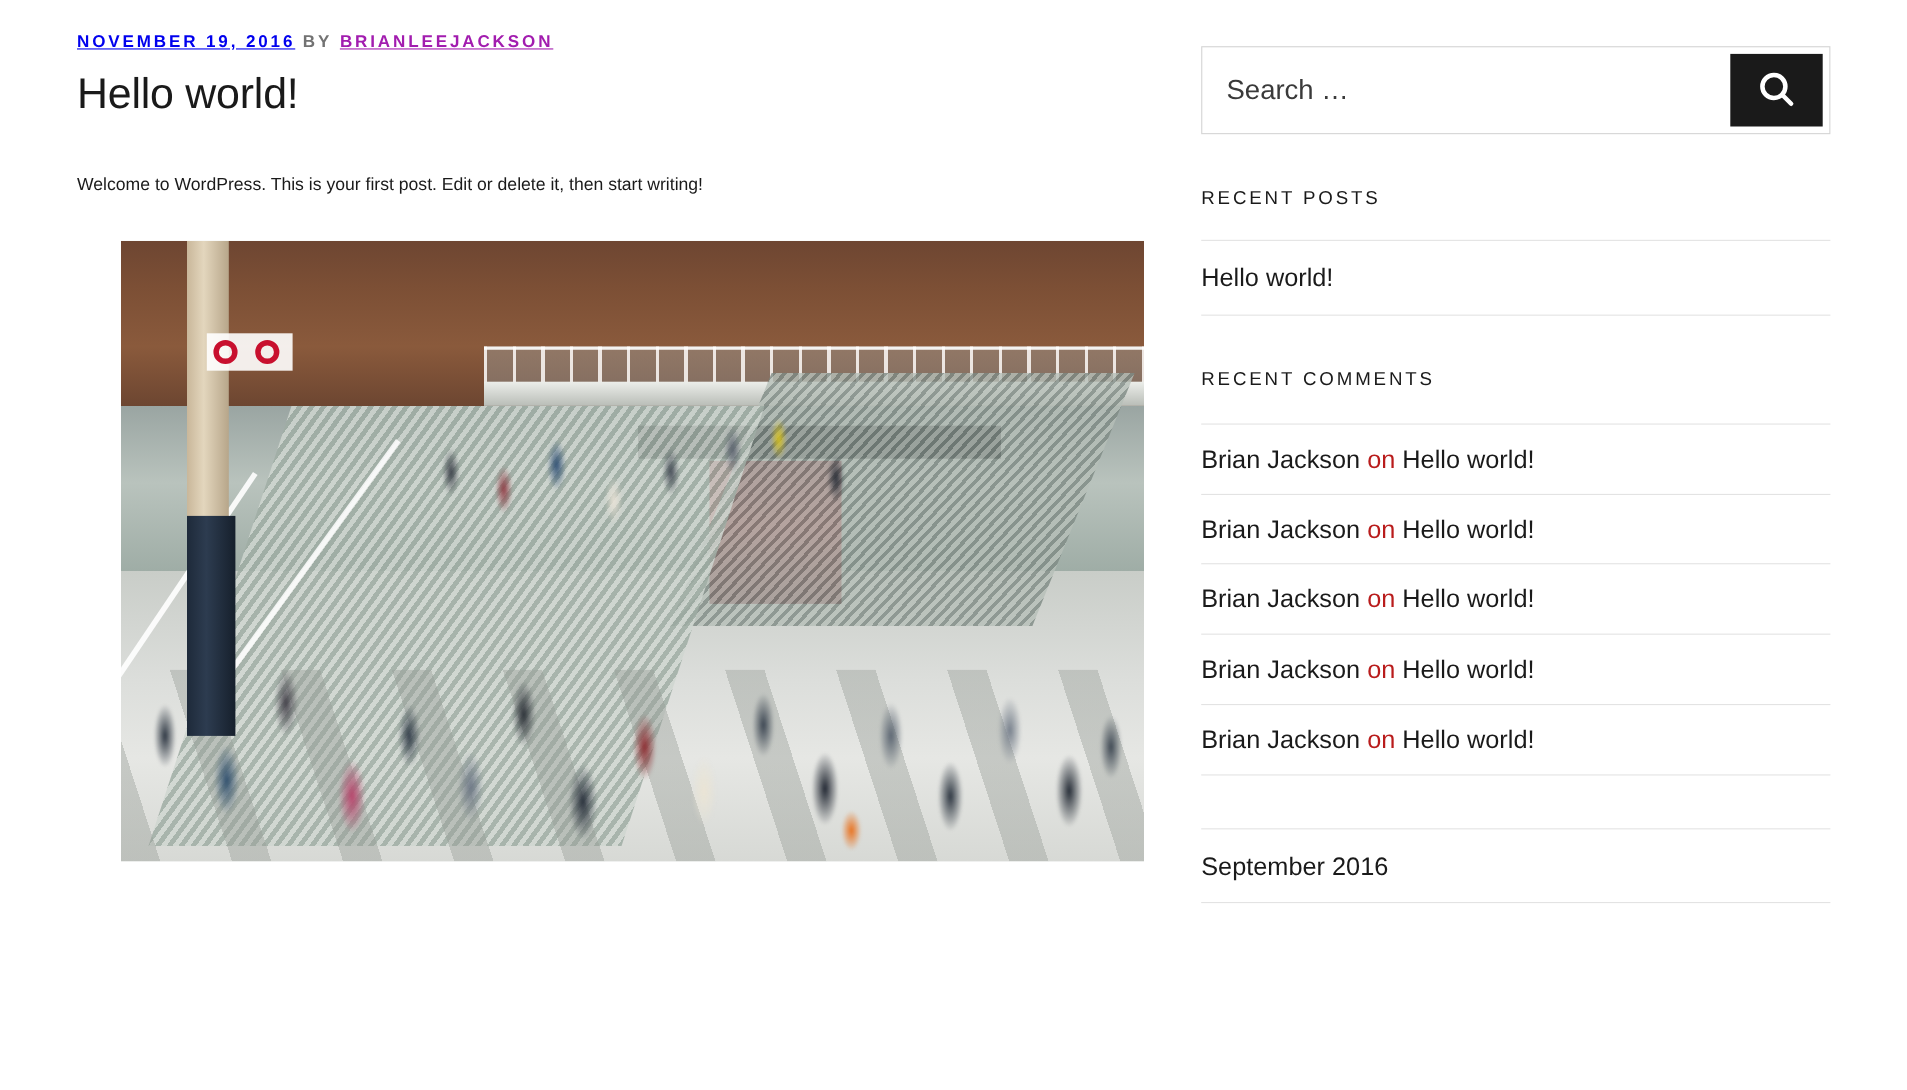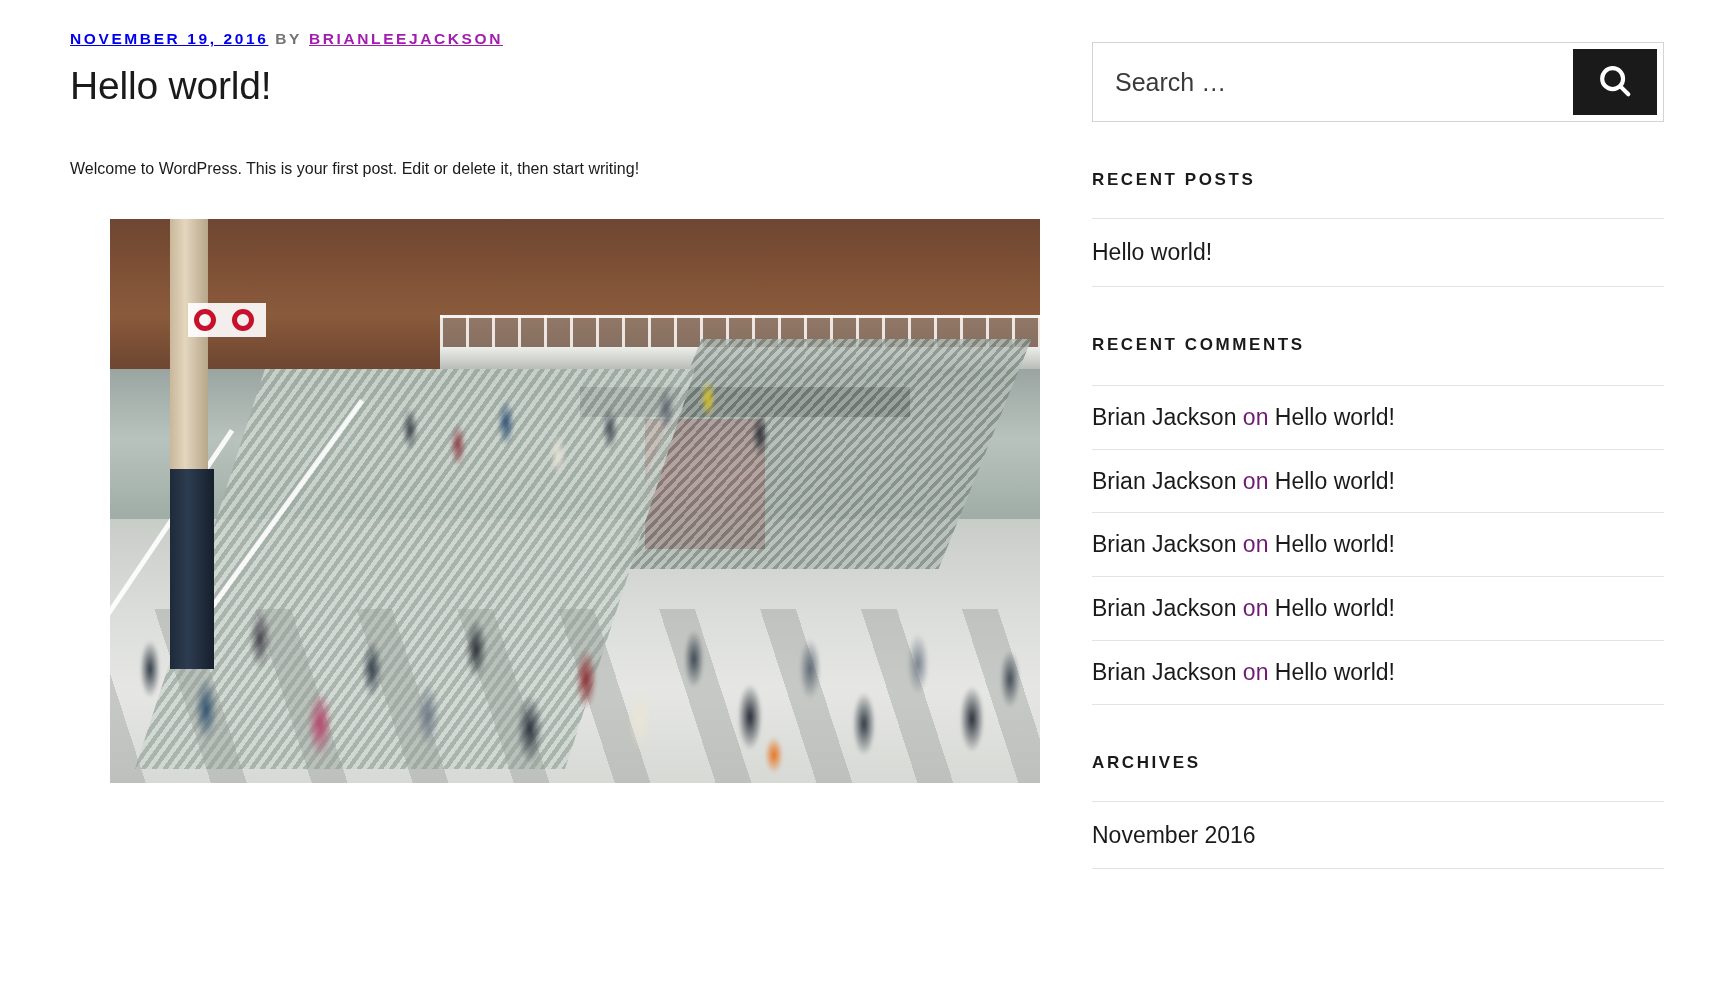--- a/index.html
+++ b/index.html
@@ -286,21 +286,21 @@
     display: flex;
     align-items: center;
     justify-content: center;
     padding: 0;
   }
 
   .widget { margin-top: 48px; }
   .widget-title {
     margin: 0;
     font-size: 17px;
-    font-weight: bold;
+    font-weight: normal;
     letter-spacing: 2.6px;
     text-transform: uppercase;
     color: #1a1a1a;
   }
   .widget-list {
     list-style: none;
     margin: 28px 0 0 0;
     padding: 0;
     border-top: 1px solid #e3e3e3;
   }
@@ -308,21 +308,21 @@
     border-bottom: 1px solid #e3e3e3;
     padding: 19px 0;
     font-size: 23px;
     line-height: 1.25;
     color: #1a1a1a;
   }
   .widget-list li a {
     color: #1a1a1a;
     text-decoration: none;
   }
-  .comment-item .sep { color: #701a75; text-align: right; }
+  .comment-item .sep { color: #b91c1c; text-align: right; }
   .widget-comments .widget-list { margin-top: 30px; }
   .widget-comments .widget-list li { padding: 17px 0; }
 </style>
 </head>
 <body>
 
 <div class="page">
 
   <main class="main-col">
 
@@ -403,23 +403,22 @@
         </li>
         <li class="comment-item">
           <a href="#">Brian Jackson</a>
           <span class="sep">on</span>
           <a href="#">Hello world!</a>
         </li>
       </ul>
     </section>
 
     <section class="widget widget-archives">
-      <h2 class="widget-title">Archives</h2>
       <ul class="widget-list">
         <li>
-          <a href="#">November 2016</a>
+          <a href="#">September 2016</a>
         </li>
       </ul>
     </section>
 
   </aside>
 
 </div>
 
 </body></html>

